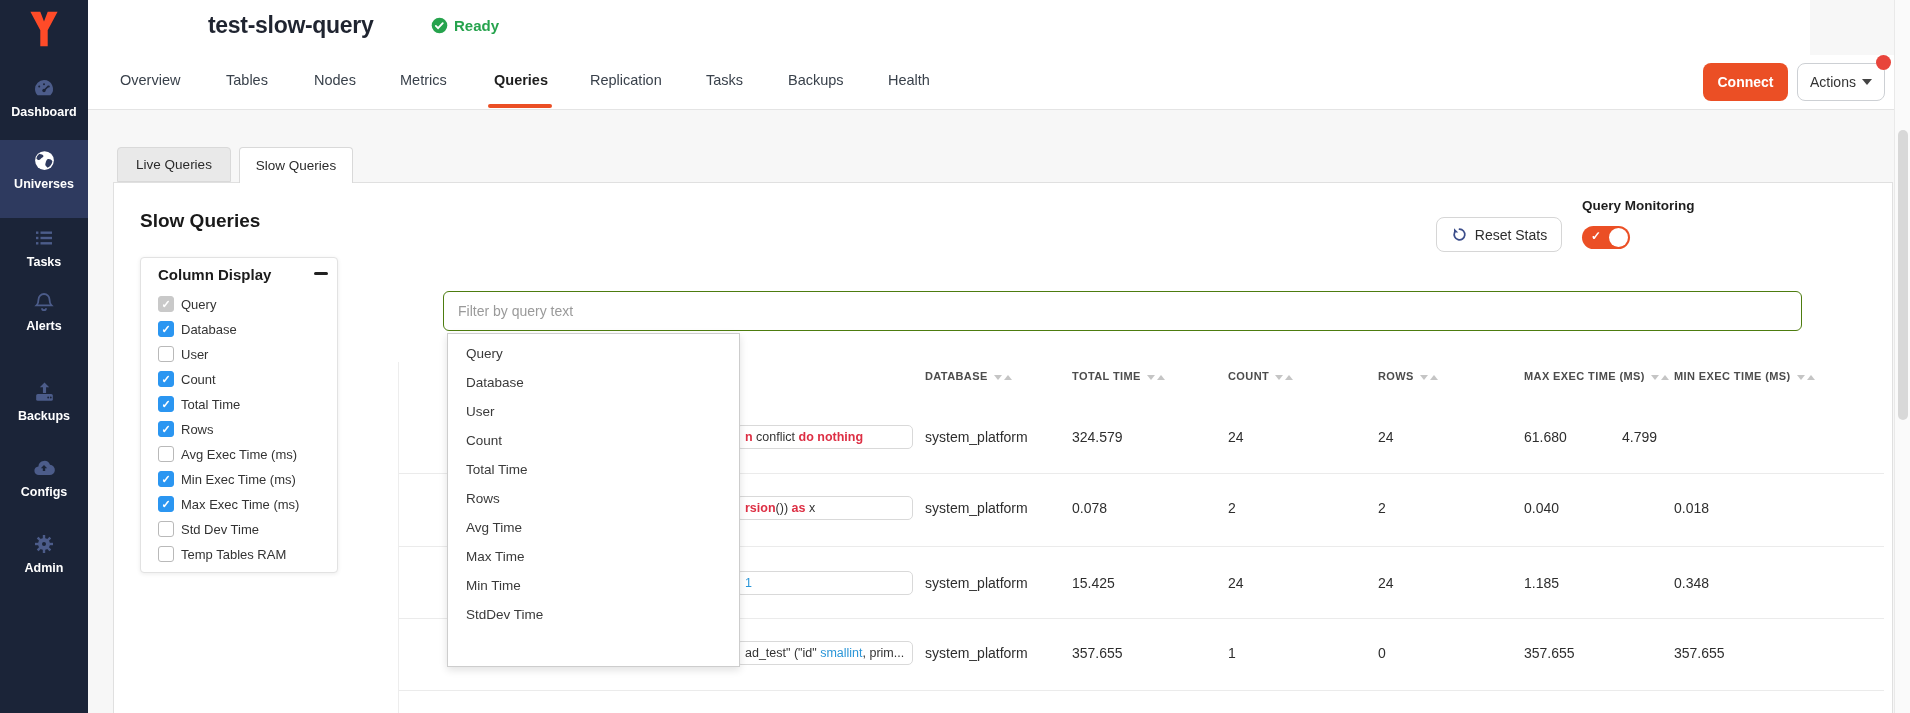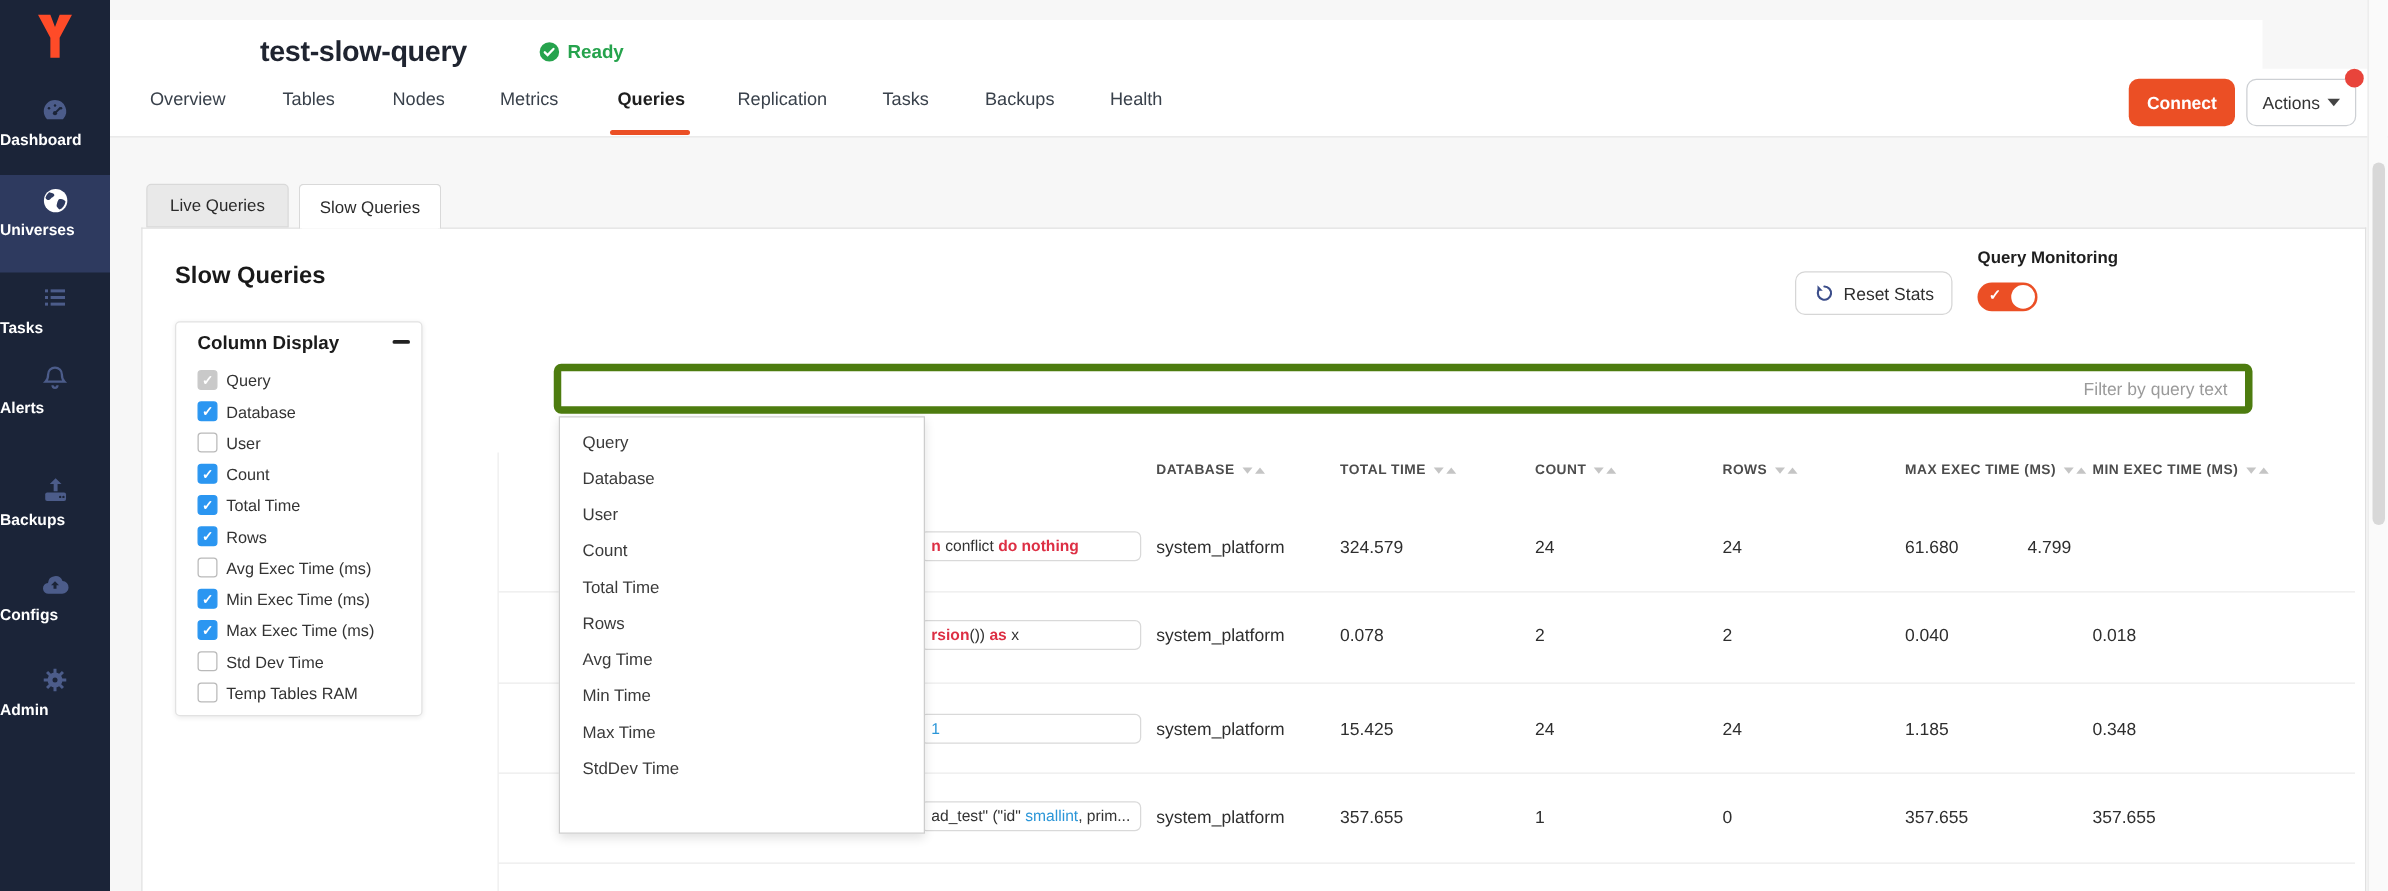--- a/index.html
+++ b/index.html
@@ -3,27 +3,27 @@
 <meta charset="utf-8">
 <style>
   * { margin:0; padding:0; box-sizing:border-box; }
   body { width:1910px; height:713px; overflow:hidden; background:#f7f7f7;
          font-family:"Liberation Sans", sans-serif; }
   .screen { position:relative; width:1910px; height:713px; }
 
   
   .sidebar { position:absolute; left:0; top:0; width:88px; height:713px; background:#1b2438; z-index:20; }
   .logo { position:absolute; left:24px; top:8px; width:40px; height:42px; }
-  .side-item { position:absolute; width:88px; text-align:left; cursor:pointer; }
+  .side-item { position:absolute; width:88px; text-align:center; cursor:pointer; }
   .side-item .ic { height:24px; display:flex; align-items:center; justify-content:center; }
   .side-item .lb { margin-top:5px; font-size:12.5px; color:#ffffff; font-weight:700; }
   .side-active { position:absolute; left:0; top:140px; width:88px; height:78px; background:#2e3a5f; }
 
   
-  .header { position:absolute; left:88px; top:16px; width:1722px; height:55px; background:#fff; }
+  .header { position:absolute; left:88px; top:0; width:1722px; height:55px; background:#fff; }
   .title { position:absolute; left:120px; top:12px; font-size:23px; font-weight:700; color:#1f2430; letter-spacing:-0.3px; }
   .ready { position:absolute; left:343px; top:17px; display:flex; align-items:center; gap:6px; }
   .ready .txt { color:#26a34d; font-weight:700; font-size:15px; }
   .caret { width:0; height:0; border-left:5px solid transparent; border-right:5px solid transparent; border-top:6px solid #222; display:inline-block; }
 
   
   .navrow { position:absolute; left:88px; top:55px; width:1822px; height:55px; background:#fff; border-bottom:1px solid #e4e4e4; }
   .ntab { position:absolute; top:17px; font-size:14.5px; color:#39414b; cursor:pointer; }
   .nav-underline { position:absolute; left:400px; top:49px; width:64px; height:4px; background:#eb4f25; border-radius:2px; }
   .btn-connect { position:absolute; left:1615px; top:8px; width:85px; height:38px; background:#eb4f25; color:#fff;
@@ -57,23 +57,23 @@
   .card-title { position:absolute; left:17px; top:8px; font-size:15px; font-weight:700; color:#1b1b1b; }
   .card-minus { position:absolute; left:173px; top:14px; width:14px; height:3px; background:#222; border-radius:2px; cursor:pointer; }
   .ckrow { position:absolute; left:17px; height:20px; display:flex; align-items:center; gap:7px; cursor:pointer; }
   .cb { width:16px; height:16px; border-radius:3px; border:1px solid #b9b9b9; background:#fff; position:relative; flex:none; }
   .cb.on { background:#2b96f1; border-color:#2b96f1; }
   .cb.dis { background:#c9c9c9; border-color:#c9c9c9; }
   .cb.on::after, .cb.dis::after { content:"✓"; position:absolute; left:2.5px; top:0.5px; color:#fff; font-size:11px; font-weight:700; }
   .ckrow .lb { font-size:13px; color:#333; }
 
   
-  .filter { position:absolute; left:443px; top:291px; width:1359px; height:40px; border:6px solid #4d7c0f;
+  .filter { position:absolute; left:443px; top:291px; width:1359px; height:40px; border:1px solid #4d7c0f;
             border-radius:6px; padding:0 14px; font-size:14px; color:#333; z-index:2;
-            font-family:"Liberation Sans", sans-serif;text-align:right; }
+            font-family:"Liberation Sans", sans-serif; }
   .filter::placeholder { color:#9a9a9a; }
   .dropdown { position:absolute; left:447px; top:333px; width:293px; height:334px; background:#fff;
               border:1px solid #cdcdcd; box-shadow:0 3px 8px rgba(0,0,0,.12); z-index:60; padding-top:5px; }
   .dd-item { height:29px; line-height:29px; padding-left:18px; font-size:13.5px; color:#3a3a3a; cursor:pointer; }
 
   
   .th { position:absolute; top:370px; font-size:11px; font-weight:700; color:#4c4c4c; letter-spacing:.4px;
         z-index:2; cursor:pointer; white-space:nowrap; }
   .sorts { display:inline-block; margin-left:6px; }
   .st { display:inline-block; width:0; height:0; }
@@ -337,22 +337,22 @@
   <div class="rowsep" style="top:690px"></div>
 
   <div class="dropdown">
     <div class="dd-item">Query</div>
     <div class="dd-item">Database</div>
     <div class="dd-item">User</div>
     <div class="dd-item">Count</div>
     <div class="dd-item">Total Time</div>
     <div class="dd-item">Rows</div>
     <div class="dd-item">Avg Time</div>
+    <div class="dd-item">Max Time</div>
     <div class="dd-item">Min Time</div>
-    <div class="dd-item">Max Time</div>
     <div class="dd-item">StdDev Time</div>
   </div>
 
   <div class="sb-track">
     <div class="sb-thumb"></div>
   </div>
 
 </div>
 
 </body></html>

